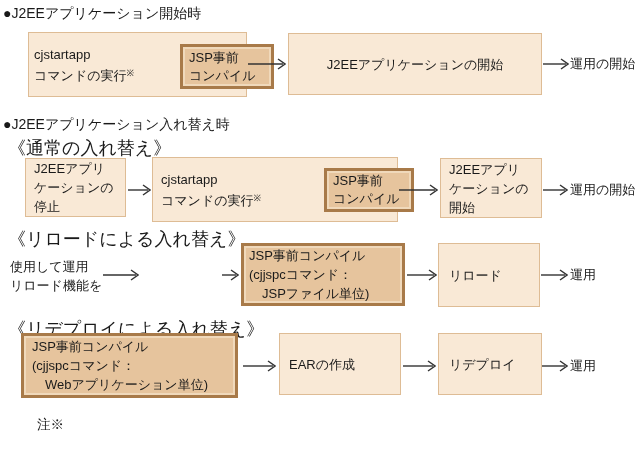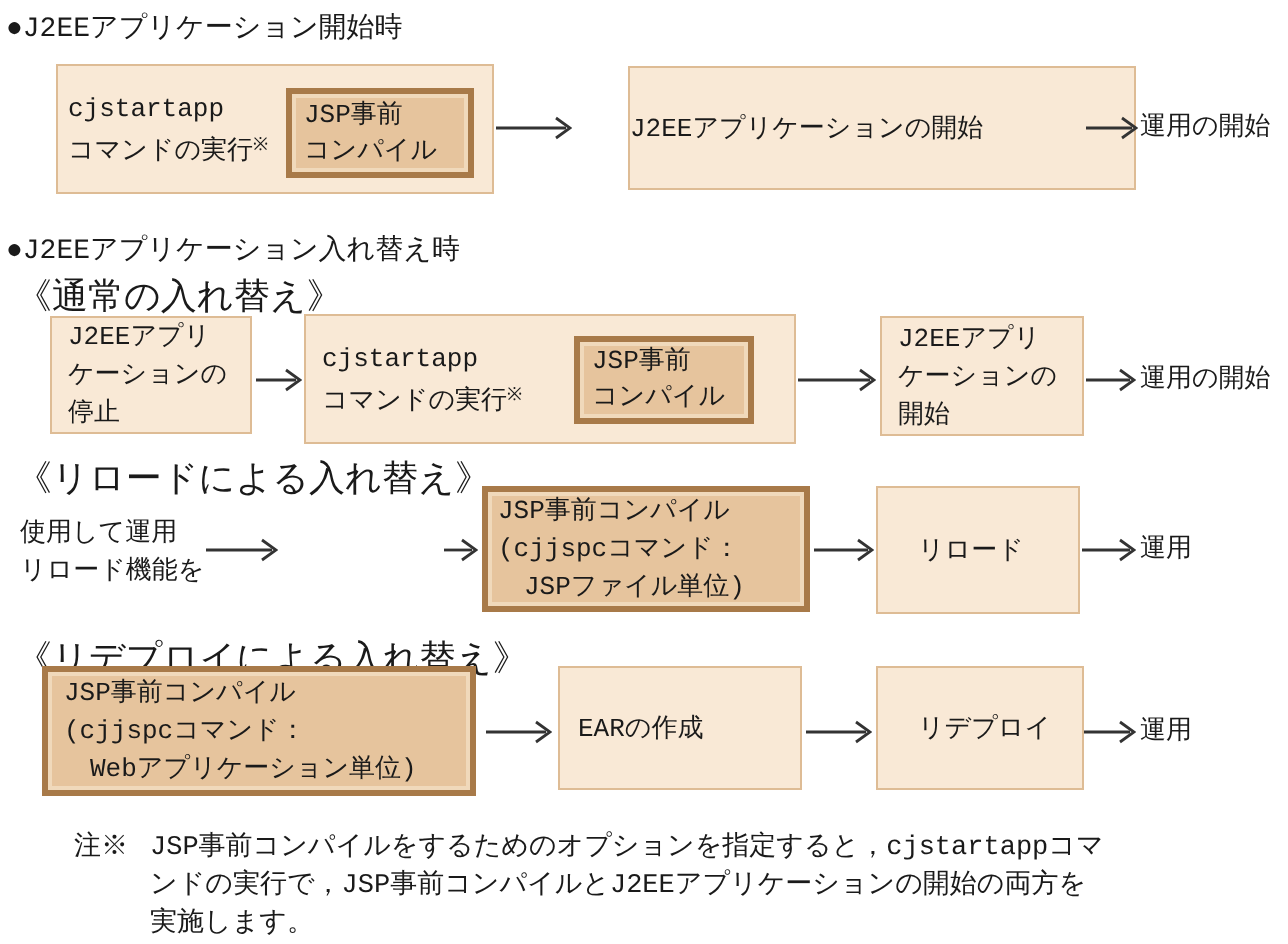--- a/index.html
+++ b/index.html
@@ -3,42 +3,42 @@
 <meta charset="utf-8">
 <style>
   :root{
     --box-fill:#f9e9d6; --box-border:#debc95;
     --bold-box-fill:#e6c49d; --bold-box-border:#a87a49;
     --text:#1a1a1a; --arrow:#333333;
   }
   html,body{margin:0;padding:0;background:#fff;}
   .canvas{
     position:relative;width:644px;height:472px;background:#fff;overflow:hidden;
-    font-family:Liberation Mono, monospace;
+    font-family:Liberation Sans, sans-serif;
     color:var(--text);font-size:13px;
   }
   .sec-title{position:absolute;font-size:14px;white-space:nowrap;}
   .sub-title{position:absolute;font-size:18px;white-space:nowrap;}
   .box{
     position:absolute;box-sizing:border-box;
     background:var(--box-fill);border:1px solid var(--box-border);
     display:flex;flex-direction:column;justify-content:center;
     line-height:19px;white-space:nowrap;
   }
   .bold-box{
     position:absolute;box-sizing:border-box;
     background:var(--bold-box-fill);border:3px solid var(--bold-box-border);
     box-shadow:inset 0 0 0 2px #f0d9bb;
     display:flex;flex-direction:column;justify-content:center;
     line-height:19px;white-space:nowrap;
   }
-  .bold-box.small{line-height:18px;}
-  .center{margin-left:26px;}
+  .bold-box.small{line-height:18px;margin-left:37px;}
+  .center{text-align:center;}
   .pad5{padding-left:5px;} .pad6{padding-left:6px;} .pad8{padding-left:8px;}
-  .pad10{padding-left:20px;justify-content:center;} .pad12{padding-left:9px;}
+  .pad10{padding-left:10px;justify-content:center;} .pad12{padding-left:9px;}
   .flow-label{position:absolute;line-height:18px;white-space:nowrap;}
   .sup{font-size:9px;vertical-align:4px;}
   .arrow{position:absolute;}
   .arrow path{stroke:var(--arrow);stroke-width:1.4;fill:none;}
   .footnote{position:absolute;line-height:19px;font-size:13.5px;white-space:nowrap;}
 </style>
 </head>
 <body>
 
 <div class="canvas">
@@ -181,19 +181,14 @@
   </div>
 
   <svg class="arrow" style="left:542px;top:359px" width="26" height="14">
     <path d="M0 7 H23"></path>
       <path d="M18 2 L25 7 L18 12"></path>
   </svg>
 
   <div class="flow-label" style="left:570px;top:357px">運用</div>
 
   <div class="footnote" style="left:37px;top:415px">注※</div>
-  <div class="footnote" style="left:75px;top:415px">
-    <div>JSP事前コンパイルをするためのオプションを指定すると，cjstartappコマ</div>
-    <div>ンドの実行で，JSP事前コンパイルとJ2EEアプリケーションの開始の両方を</div>
-    <div>実施します。</div>
-  </div>
 
 </div>
 
 </body></html>

